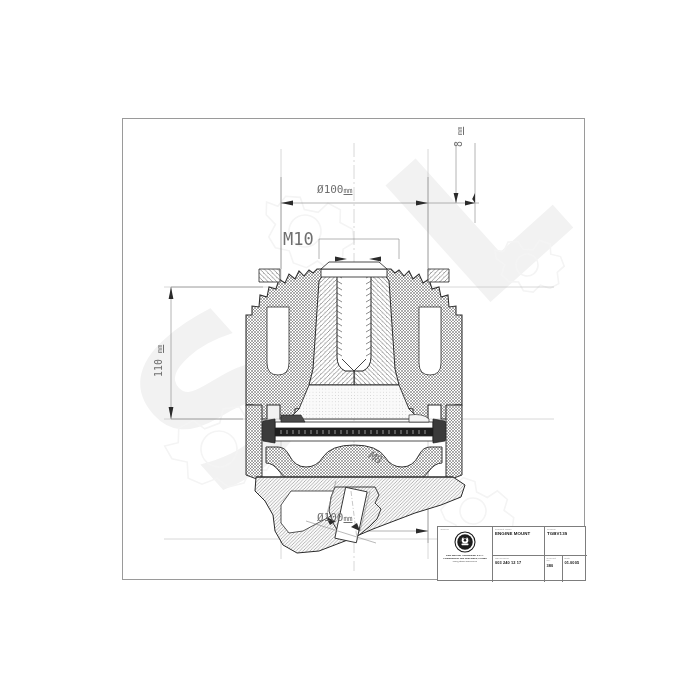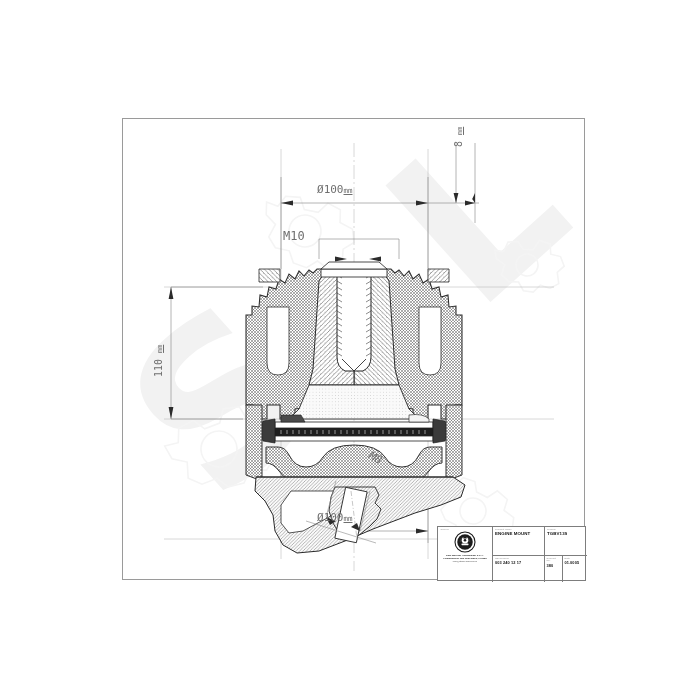--- a/index.html
+++ b/index.html
@@ -344,21 +344,21 @@
     </svg>
 
     <div class="dim" style="left:194px;top:64px;font-size:11px;">
       <span>Ø</span><span>100</span><span class="u">mm</span>
     </div>
 
     <div class="dim" style="left:330px;top:28px;font-size:10px;transform:rotate(-90deg);transform-origin:left top;">
       <span>8</span> <span class="u">mm</span>
     </div>
 
-    <div class="dim" style="left:160px;top:110px;font-size:12px;">
+    <div class="dim" style="left:160px;top:110px;font-size:17px;">
       <span>M10</span>
     </div>
 
     <div class="dim" style="left:30px;top:258px;font-size:10px;transform:rotate(-90deg);transform-origin:left top;">
       <span>110</span> <span class="u">mm</span>
     </div>
 
     <div class="dim" style="left:194px;top:392px;font-size:11px;">
       <span>Ø</span><span>100</span><span class="u">mm</span>
     </div>

